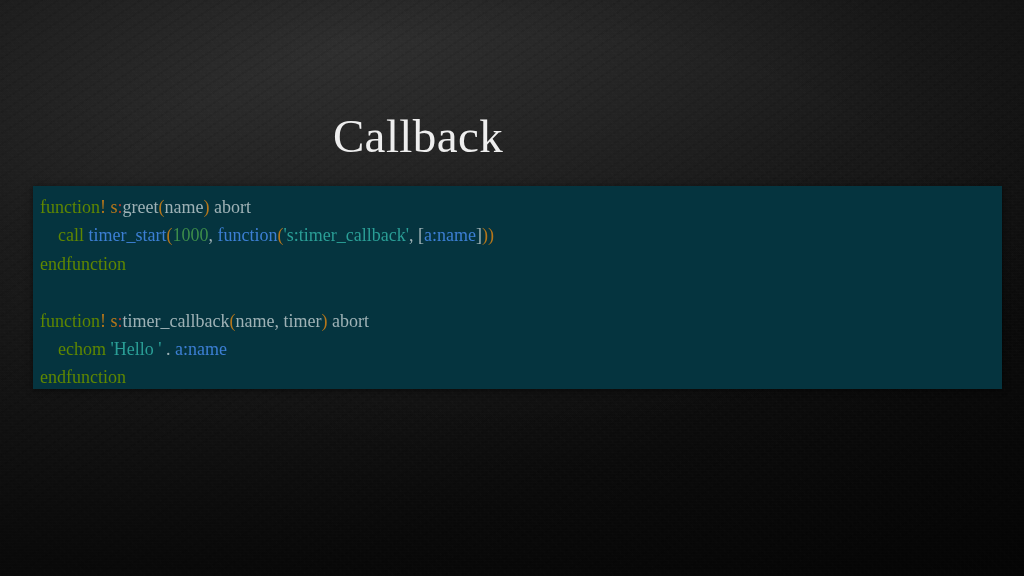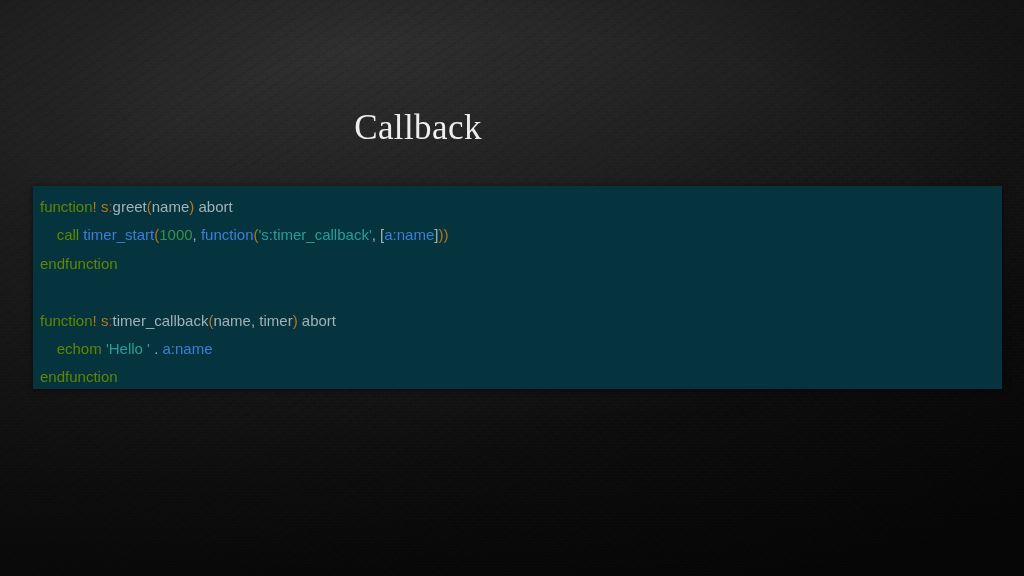--- a/index.html
+++ b/index.html
@@ -47,21 +47,21 @@
     background: radial-gradient(ellipse 85% 70% at 50% 38%, rgba(0,0,0,0) 45%, rgba(0,0,0,0.45) 100%);
   }
 
   #slide-title {
     position: absolute;
     top: 76px;
     left: 0;
     width: 836px;
     text-align: center;
     font-family: "Liberation Serif", "DejaVu Serif", serif;
-    font-size: 35px;
+    font-size: 47px;
     line-height: 58px;
     font-weight: 400;
     color: #eeeeee;
     letter-spacing: 0.4px;
     z-index: 3;
   }
 
   #code-block {
     position: absolute;
     left: 33px;
@@ -71,22 +71,22 @@
     background: #05343f;
     z-index: 3;
     overflow: hidden;
     box-shadow: 0 1px 6px rgba(0,0,0,0.55);
   }
 
   #code-lines {
     position: absolute;
     left: 7px;
     top: 7px;
-    font-family: Liberation Sans, sans-serif;
-    font-size: 15px;
+    font-family: Liberation Serif, serif;
+    font-size: 18px;
     line-height: 28.4px;
     white-space: pre;
     letter-spacing: 0px;
   }
 
   .code-line {
     white-space: pre;
     height: 28.4px;
   }
 

